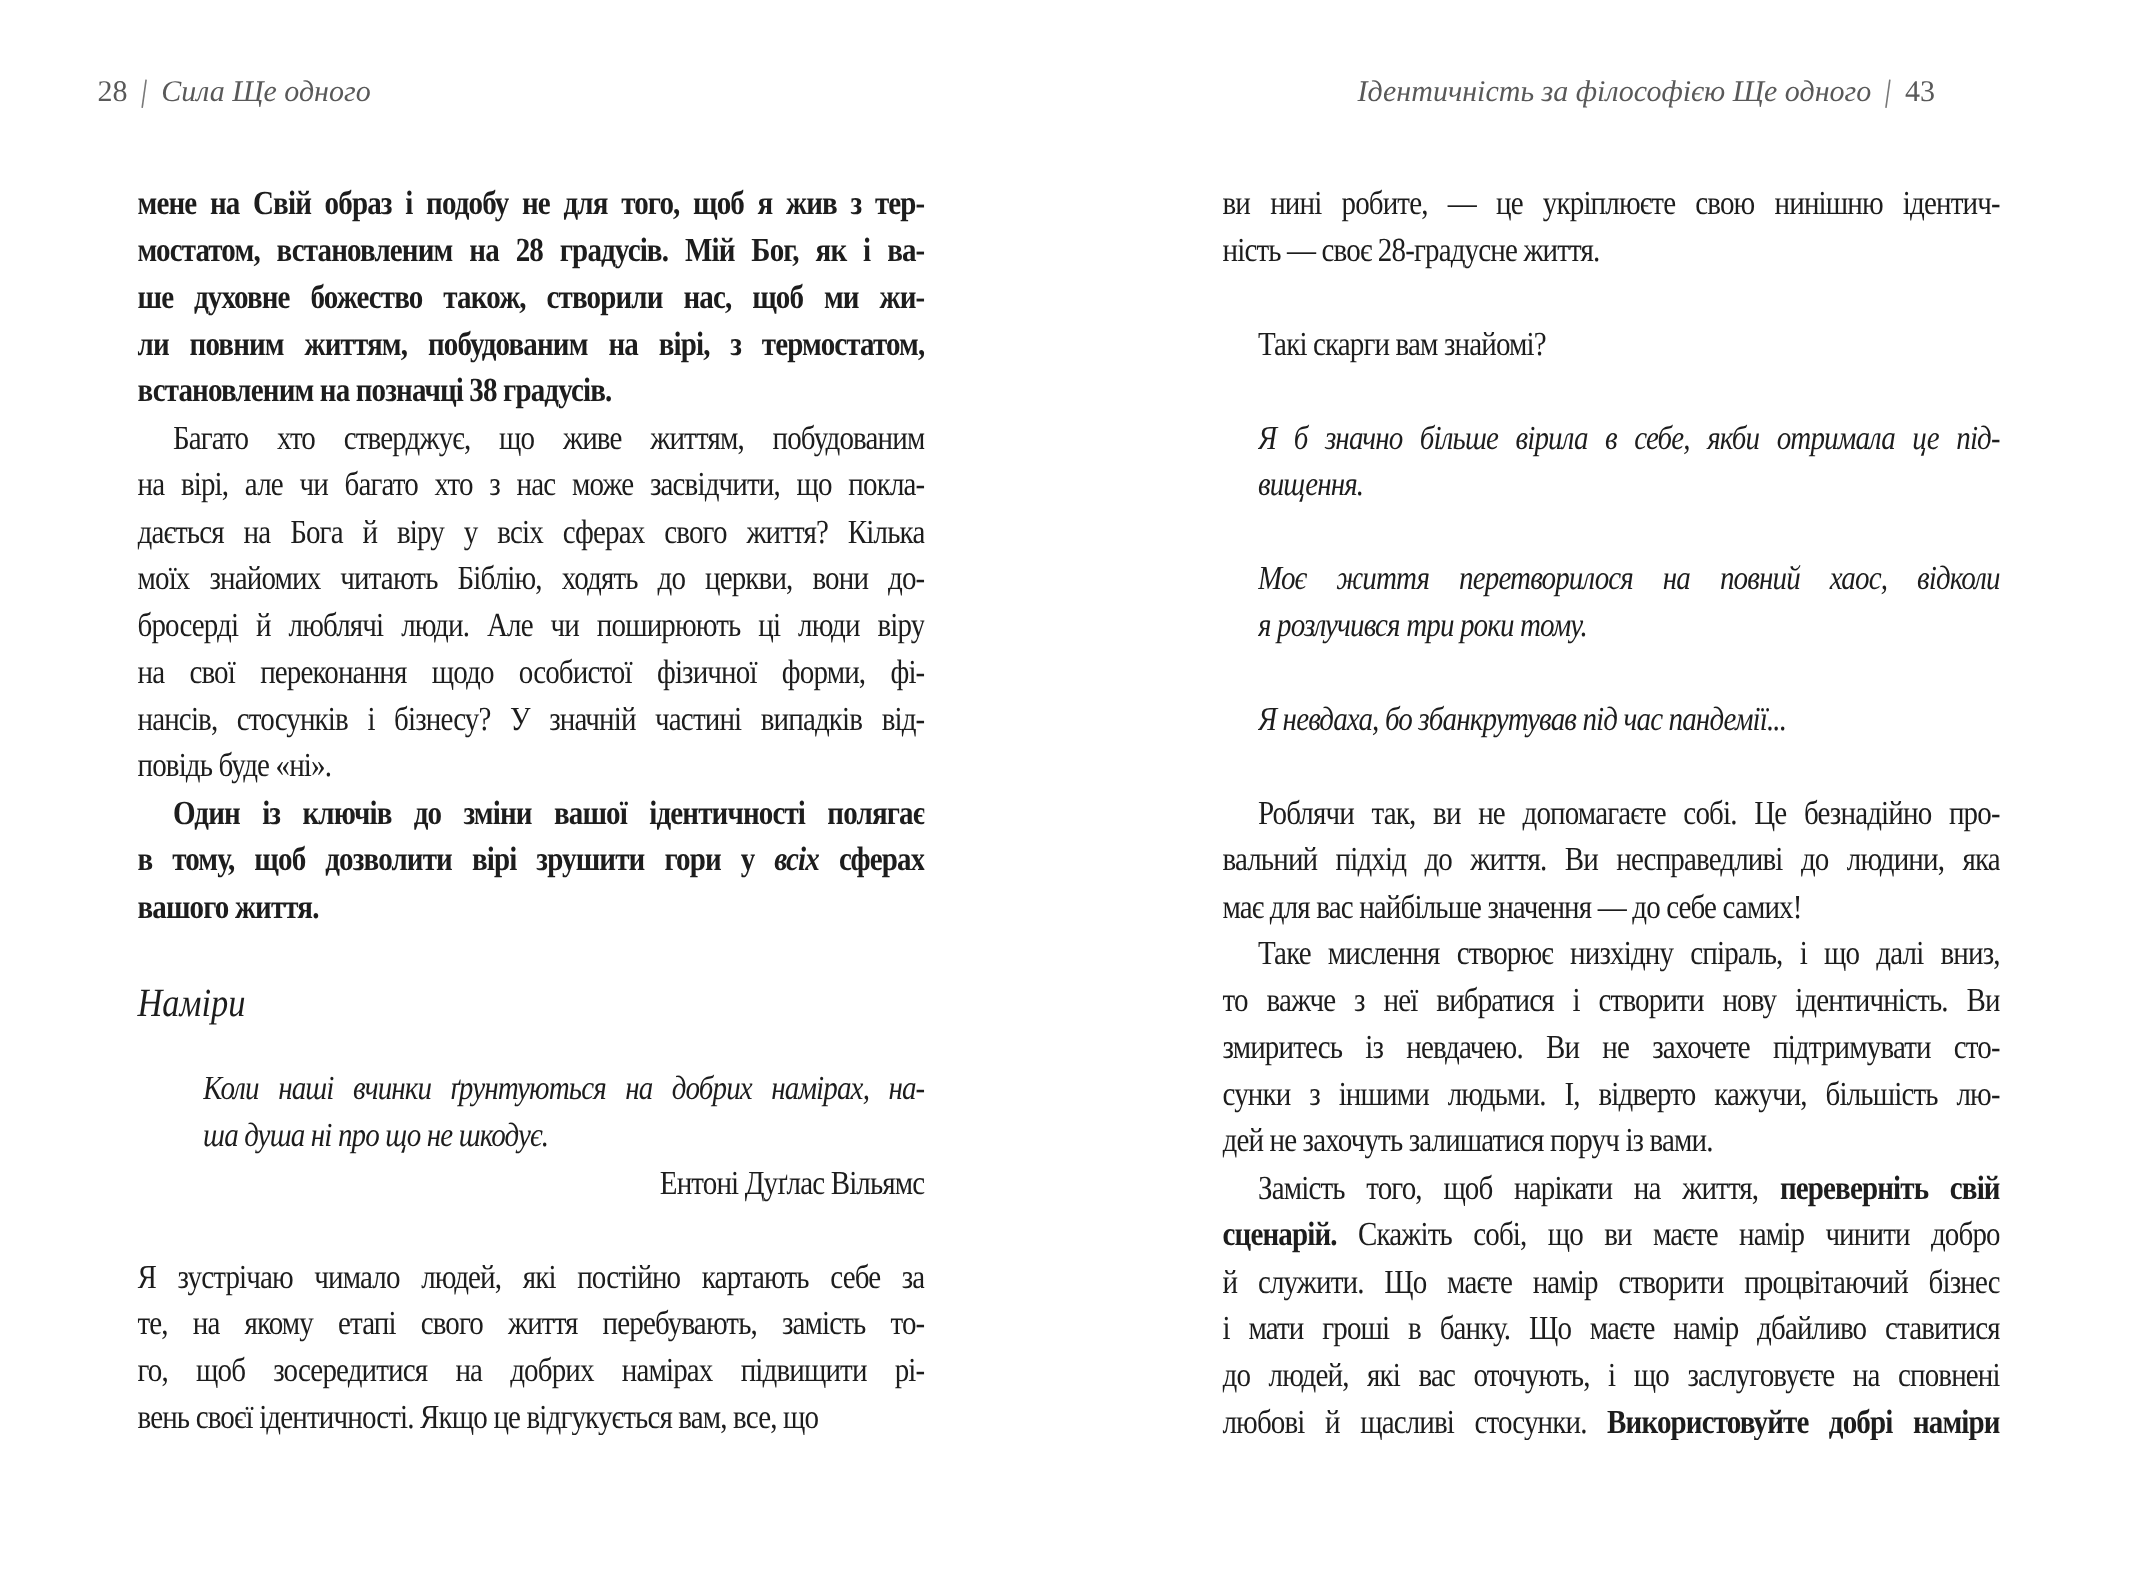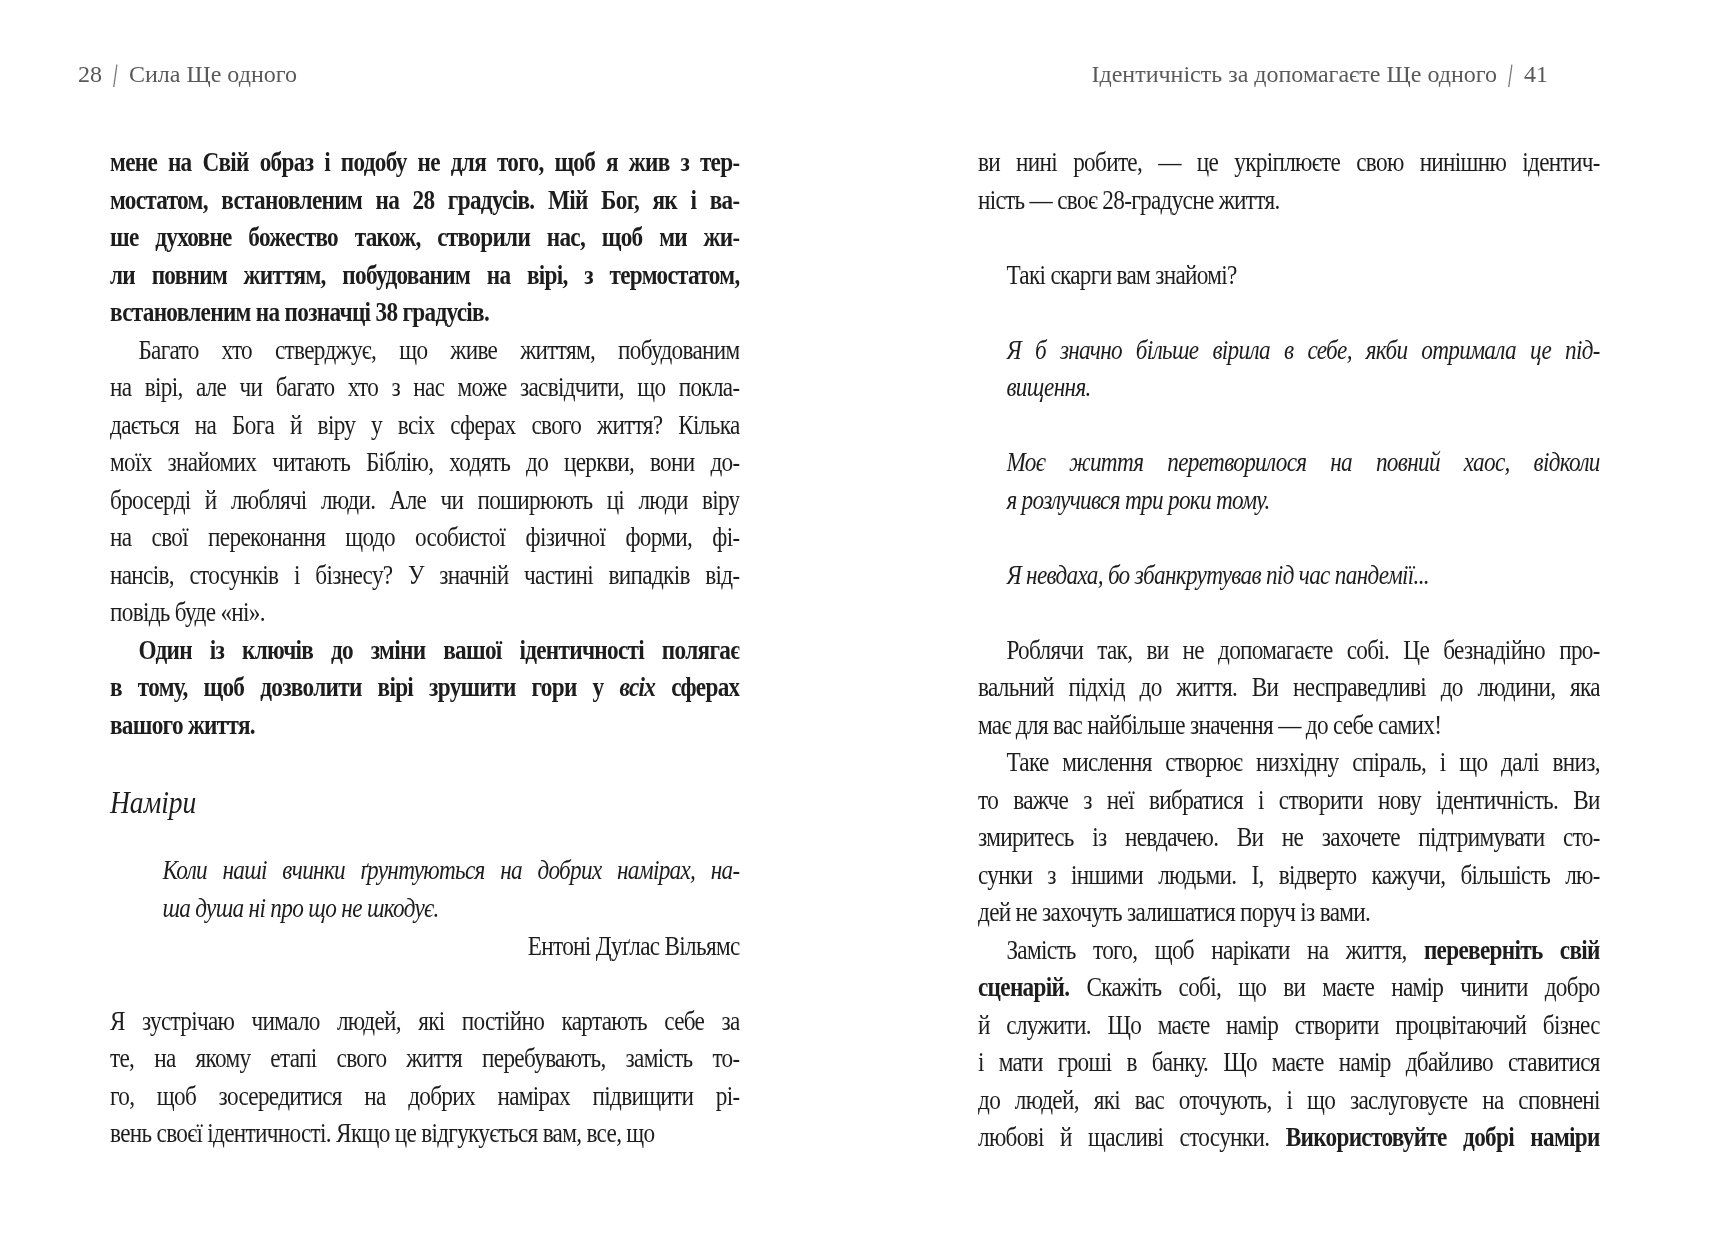--- a/index.html
+++ b/index.html
@@ -4,21 +4,21 @@
 <style>
   html,body{margin:0;padding:0;background:#ffffff;overflow:hidden;}
   .book{
     position:relative;width:1713px;height:1258px;background:#ffffff;
     font-family:"Liberation Serif","DejaVu Serif",serif;color:#1d1d1d;
   }
   
   .ph{position:absolute;top:58px;height:32px;line-height:32px;font-size:24px;color:#595959;white-space:nowrap;}
   .ph-left{left:78px;}
   .ph-right{right:165px;}
-  .ptitle{}
+  .ptitle{font-style:italic;}
   .sep{display:inline-block;margin:0 11px;color:#787878;font-size:25px;font-style:normal;transform:rotate(8deg);}
   
   .col{
     position:absolute;top:144px;transform:scaleX(0.86);transform-origin:left top;
     font-size:27px;letter-spacing:-0.8px;
   }
   .col-left{left:110px;width:732px;}
   .col-right{left:978px;width:723px;}
   .line{
     height:37.5px;line-height:37.5px;overflow:hidden;
@@ -42,21 +42,21 @@
 </head>
 <body>
 
 <div class="book">
 
   <header class="ph ph-left">
     <span class="pnum">28</span><span class="sep">|</span><span class="ptitle">Сила Ще одного</span>
   </header>
 
   <header class="ph ph-right">
-    <span class="ptitle">Ідентичність за допомагаєте Ще одного</span><span class="sep">|</span><span class="pnum">41</span>
+    <span class="ptitle">Ідентичність за філософією Ще одного</span><span class="sep">|</span><span class="pnum">43</span>
   </header>
 
   <main class="col col-left">
       <div class="para bold">
         <div class="line">мене на Свій образ і подобу не для того, щоб я жив з тер-</div>
         <div class="line">мостатом, встановленим на 28 градусів. Мій Бог, як і ва-</div>
         <div class="line">ше духовне божество також, створили нас, щоб ми жи-</div>
         <div class="line">ли повним життям, побудованим на вірі, з термостатом,</div>
         <div class="line last">встановленим на позначці 38 градусів.</div>
       </div>

